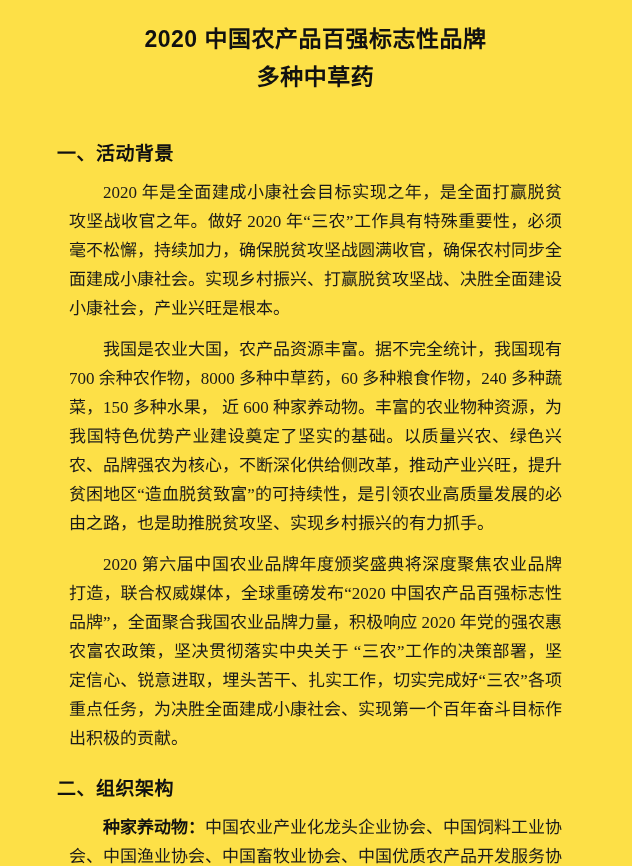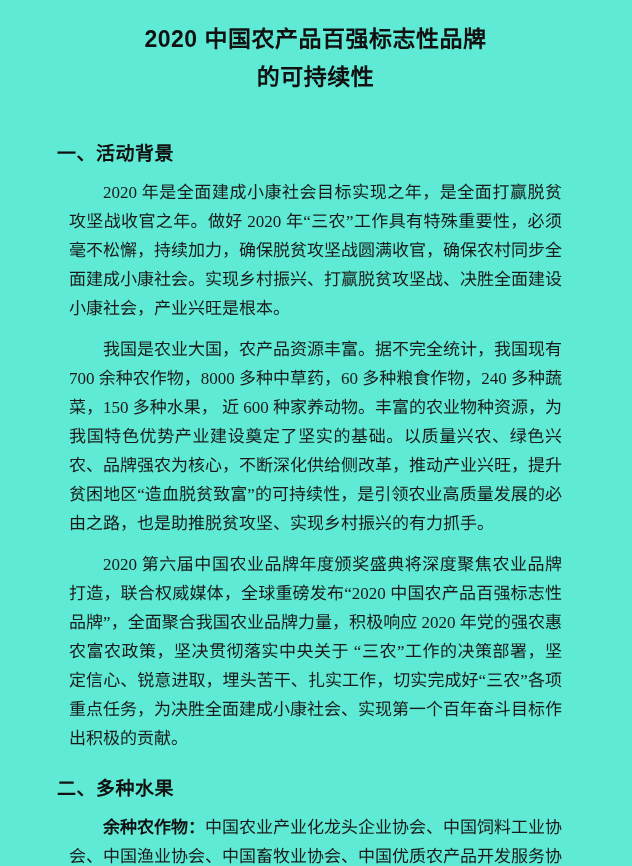--- a/index.html
+++ b/index.html
@@ -5,21 +5,21 @@
   html, body {
     margin: 0;
     padding: 0;
     background: #e9e9e9;
   }
   .page {
     position: relative;
     width: 632px;
     height: 866px;
     margin: 0 auto;
-    background: #5eead4;
+    background: #fde047;
     box-sizing: border-box;
     padding: 20px 58px 30px 57px;
     overflow: hidden;
     color: #1a1a1a;
   }
   .doc-title {
     font-family: "Liberation Sans", "DejaVu Sans", sans-serif;
     font-weight: bold;
     font-size: 23px;
     line-height: 38px;
@@ -55,30 +55,30 @@
     color: #111;
   }
 </style>
 </head>
 <body>
 
 <div class="page">
 
   <div class="doc-title">
     <div>2020 中国农产品百强标志性品牌</div>
-    <div>的可持续性</div>
+    <div>多种中草药</div>
   </div>
 
   <div class="section-heading heading-1">一、活动背景</div>
 
   <div class="body-text">
     <p>2020 年是全面建成小康社会目标实现之年，是全面打赢脱贫攻坚战收官之年。做好 2020 年“三农”工作具有特殊重要性，必须毫不松懈，持续加力，确保脱贫攻坚战圆满收官，确保农村同步全面建成小康社会。实现乡村振兴、打赢脱贫攻坚战、决胜全面建设小康社会，产业兴旺是根本。</p>
     <p>我国是农业大国，农产品资源丰富。据不完全统计，我国现有 700 余种农作物，8000 多种中草药，60 多种粮食作物，240 多种蔬菜，150 多种水果， 近 600 种家养动物。丰富的农业物种资源，为我国特色优势产业建设奠定了坚实的基础。以质量兴农、绿色兴农、品牌强农为核心，不断深化供给侧改革，推动产业兴旺，提升贫困地区“造血脱贫致富”的可持续性，是引领农业高质量发展的必由之路，也是助推脱贫攻坚、实现乡村振兴的有力抓手。</p>
     <p>2020 第六届中国农业品牌年度颁奖盛典将深度聚焦农业品牌打造，联合权威媒体，全球重磅发布“2020 中国农产品百强标志性品牌”，全面聚合我国农业品牌力量，积极响应 2020 年党的强农惠农富农政策，坚决贯彻落实中央关于 “三农”工作的决策部署，坚定信心、锐意进取，埋头苦干、扎实工作，切实完成好“三农”各项重点任务，为决胜全面建成小康社会、实现第一个百年奋斗目标作出积极的贡献。</p>
   </div>
 
-  <div class="section-heading heading-2">二、多种水果</div>
+  <div class="section-heading heading-2">二、组织架构</div>
 
   <div class="body-text">
-    <p><span class="lead-label">余种农作物：</span><span>中国农业产业化龙头企业协会、中国饲料工业协会、中国渔业协会、中国畜牧业协会、中国优质农产品开发服务协会、四川省农业农村厅、四川省工商业联合会</span></p>
+    <p><span class="lead-label">种家养动物：</span><span>中国农业产业化龙头企业协会、中国饲料工业协会、中国渔业协会、中国畜牧业协会、中国优质农产品开发服务协会、四川省农业农村厅、四川省工商业联合会</span></p>
   </div>
 
 </div>
 
 </body></html>

